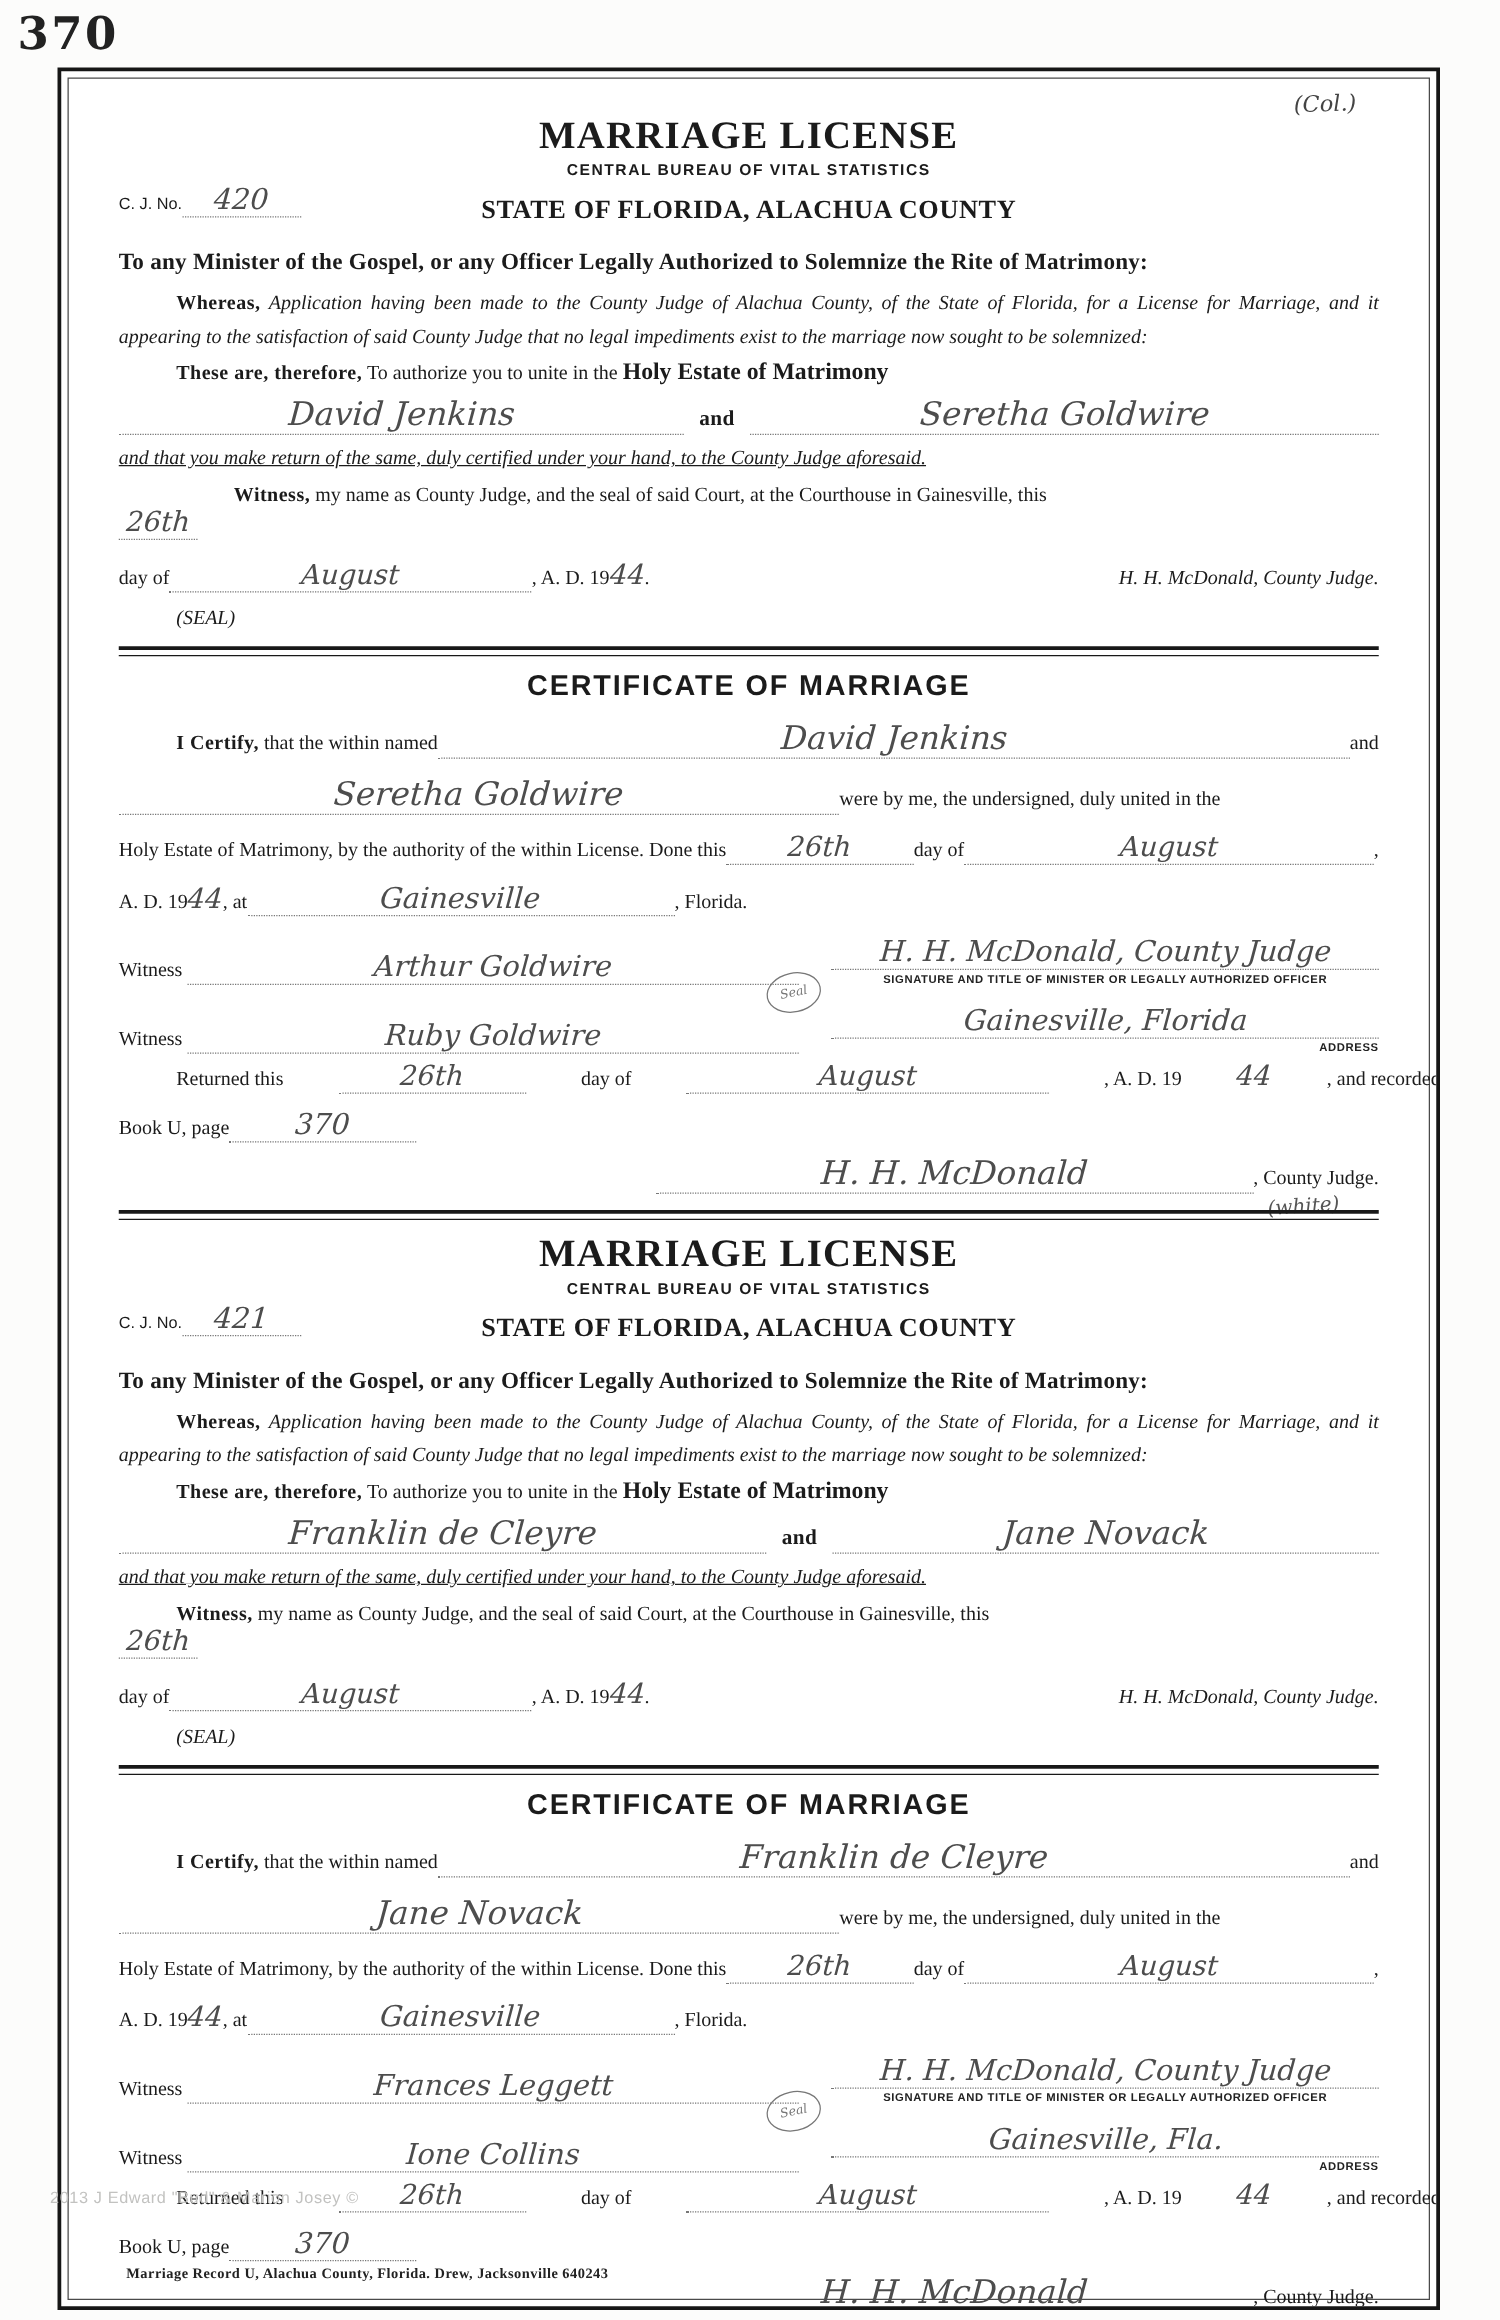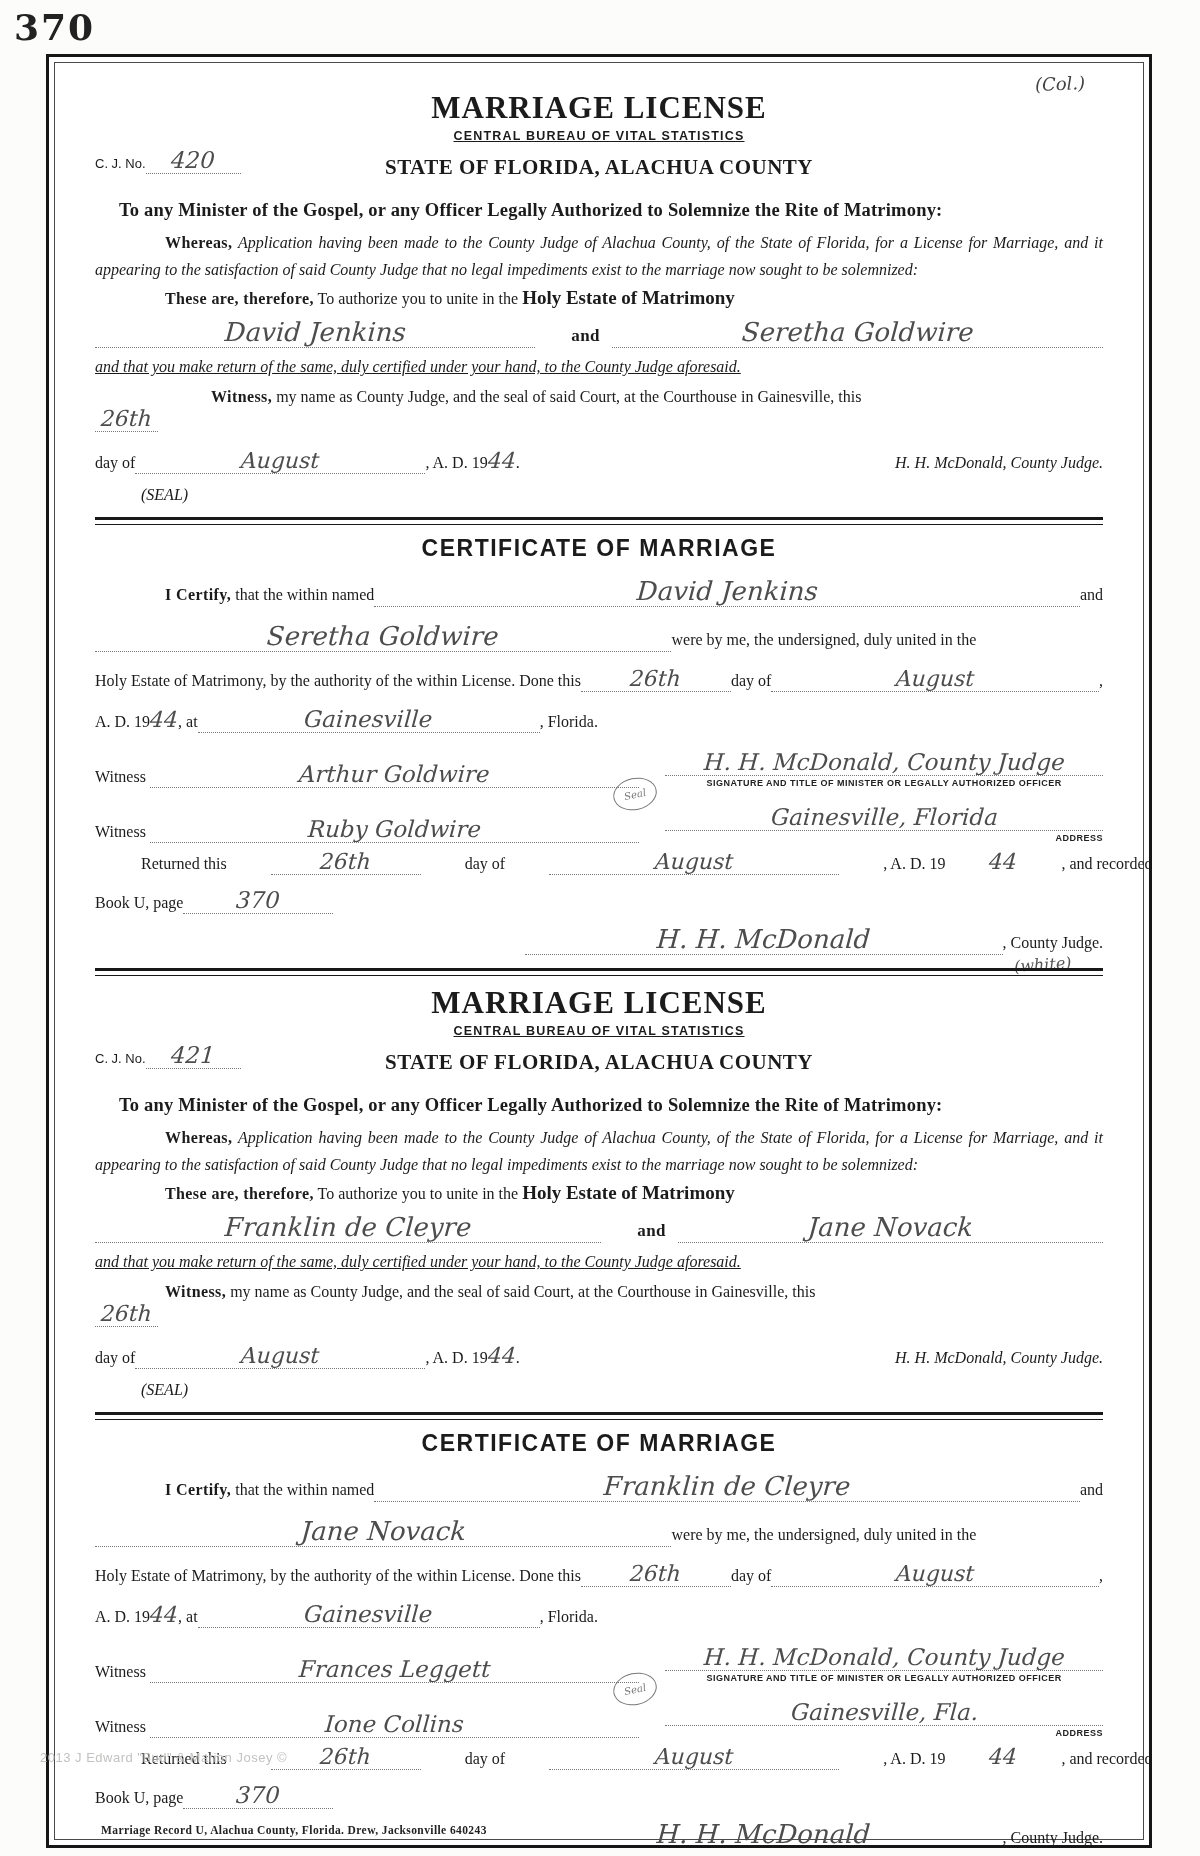--- a/index.html
+++ b/index.html
@@ -15,30 +15,30 @@
     border:3px solid #161616;background:#fff;overflow:hidden;
   }
   .doc-inner{position:absolute;inset:5px;border:1px solid #4a4a4a;pointer-events:none;}
   .content{position:relative;padding:24px 46px 0 46px;}
 
   
   .hw{font-family:"DejaVu Serif",serif;font-style:italic;color:#4d4d4d;white-space:nowrap;display:inline-block;transform:skewX(-4deg);}
   .hw26{font-size:26px;} .hw23{font-size:23px;} .hw22{font-size:22px;}
 
   .it{}
-  .gothic{font-weight:700;letter-spacing:.4px;font-style:normal;margin-left:24px;}
+  .gothic{font-weight:700;letter-spacing:.4px;font-style:normal;}
   .fill{flex:1 1 auto;border-bottom:1px dotted #777;text-align:center;padding:0 6px;min-height:8px;}
   .fill-short{flex:0 0 150px;border-bottom:1px dotted #777;text-align:center;}
   .fill-med{flex:0 0 290px;border-bottom:1px dotted #777;text-align:center;}
   .row{display:flex;align-items:baseline;}
 
   
   .hdr{text-align:center;position:relative;margin-top:10px;}
   .title{font:700 31px/1.1 "Liberation Serif","DejaVu Serif",serif;letter-spacing:1px;}
-  .subtitle{font:700 12.5px/1.4 "Liberation Sans","DejaVu Sans",sans-serif;letter-spacing:1.2px;margin-top:3px;text-decoration:underline;}
+  .subtitle{font:700 12.5px/1.4 "Liberation Sans","DejaVu Sans",sans-serif;letter-spacing:1.2px;margin-top:3px;}
   .stateline{font:700 21px/1.2 "Liberation Serif","DejaVu Serif",serif;letter-spacing:.5px;margin-top:9px;}
   .cjno{position:absolute;left:0;top:56px;font:13px "Liberation Sans","DejaVu Sans",sans-serif;display:flex;align-items:baseline;}
   .cjline{display:inline-block;width:95px;border-bottom:1px dotted #777;text-align:center;}
 
   .addressee{font-size:18.5px;font-weight:700;letter-spacing:.2px;margin-top:20px;}
   .whereas{margin:8px 0 0;text-indent:46px;text-align:justify;font-style:italic;line-height:1.7;}
   .therefore{margin-top:4px;text-indent:46px;}
   .emph{font-weight:700;font-size:19px;font-style:normal;}
   .names-row{display:flex;align-items:baseline;margin-top:8px;}
   .and-g{font-weight:700;font-size:17px;padding:0 12px;}
@@ -64,21 +64,21 @@
          display:flex;align-items:center;justify-content:center;transform:rotate(-12deg);color:#777;
          font:italic 10px "DejaVu Serif",serif;background:transparent;}
   .returned-row{display:flex;align-items:baseline;margin-top:6px;padding-left:46px;gap:44px;}
   .book-row{display:flex;align-items:baseline;margin-top:12px;}
   .judge-row{display:flex;align-items:baseline;margin:10px 0 8px 430px;}
   .nw{white-space:nowrap;}
 
   .note-col{position:absolute;right:64px;top:16px;font:italic 18px "DejaVu Serif",serif;color:#444;transform:rotate(-2deg);}
   .note-white{position:absolute;right:78px;top:898px;font:italic 16px "DejaVu Serif",serif;color:#555;transform:rotate(-4deg);}
   .watermark{position:absolute;left:40px;top:1750px;font:13px "Liberation Sans","DejaVu Sans",sans-serif;color:#c2c2c0;letter-spacing:.5px;z-index:6;}
-  .footer{position:absolute;left:52px;bottom:9px;font:700 11.5px "Liberation Serif","DejaVu Serif",serif;letter-spacing:.4px;color:#222;}
+  .footer{position:absolute;left:52px;bottom:20px;font:700 11.5px "Liberation Serif","DejaVu Serif",serif;letter-spacing:.4px;color:#222;}
 </style>
 </head>
 <body>
 
 <div class="pageno">370</div>
 
 <div class="doc">
   <div class="doc-inner"></div>
   <span class="note-col hw">(Col.)</span>
   <span class="note-white hw">(white)</span>

